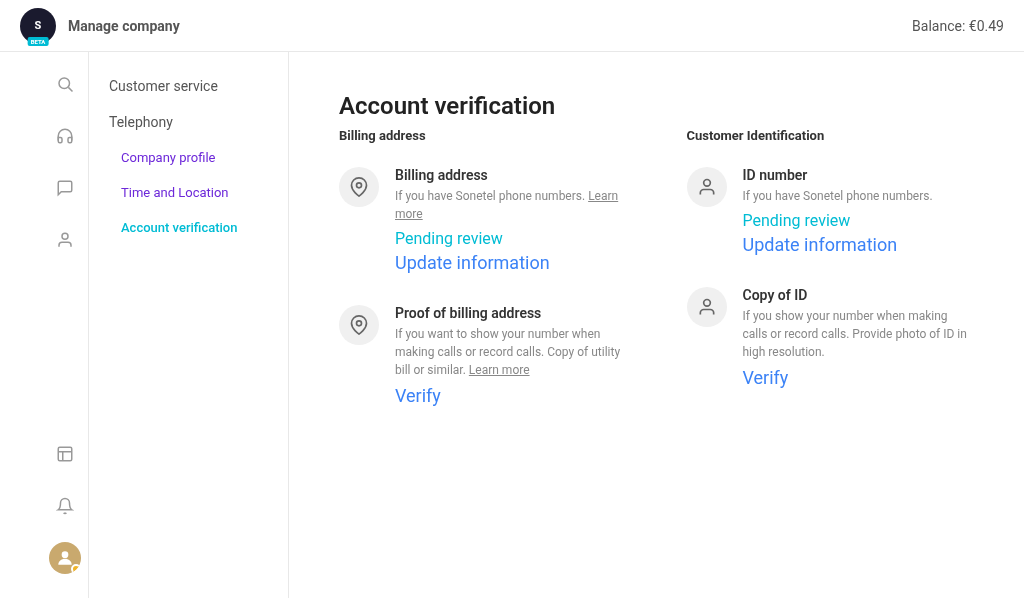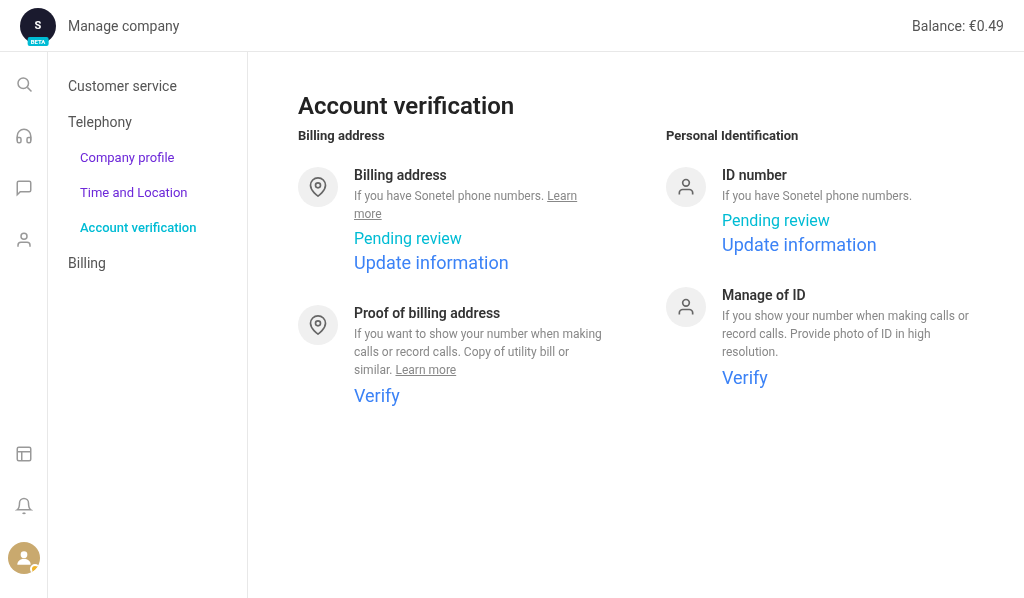--- a/index.html
+++ b/index.html
@@ -16,25 +16,25 @@
     .logo {
       width: 36px; height: 36px; border-radius: 50%; background: #1a1a2e;
       display: flex; align-items: center; justify-content: center;
       color: #fff; font-size: 11px; font-weight: bold; flex-shrink: 0;
       position: relative;
     }
     .logo-beta {
       position: absolute; bottom: -2px; left: 50%; transform: translateX(-50%);
       font-size: 6px; background: #00bcd4; color: #fff; padding: 1px 3px; border-radius: 2px;
     }
-    .topbar-title { font-size: 14px; color: #555; font-weight: 400; }
+    .topbar-title { font-size: 14px; color: #555; font-weight: 700; }
     .topbar-balance { font-size: 14px; color: #555; }
 
     
-    .layout { display: flex; height: calc(100vh - 52px); }
+    .layout { display: flex; height: calc(100vh - 52px); margin-left: 41px; }
 
     
     .icon-sidebar {
       width: 48px; background: #fff; border-right: 1px solid #e8e8e8;
       display: flex; flex-direction: column; align-items: center;
       padding: 16px 0; gap: 20px;
     }
     .icon-btn {
       width: 32px; height: 32px; display: flex; align-items: center; justify-content: center;
       color: #999; cursor: pointer; border-radius: 6px;
@@ -164,21 +164,20 @@
       </div>
     </div>
   </div>
 
   <div class="nav-sidebar">
     <div class="nav-item">Customer service</div>
     <div class="nav-item">Telephony</div>
     <div class="nav-item sub">Company profile</div>
     <div class="nav-item sub">Time and Location</div>
     <div class="nav-item sub active">Account verification</div>
-    <div class="nav-item">Billing</div>
   </div>
 
   <div class="main-content">
     <h1 class="page-title">Account verification</h1>
 
     <div class="sections-row">
 
       <div class="section">
         <div class="section-heading">Billing address</div>
 
@@ -210,21 +209,21 @@
             <div class="card-title">Proof of billing address</div>
             <div class="card-desc">
               If you want to show your number when making calls or record calls. Copy of utility bill or similar. <a href="#">Learn more</a>
             </div>
             <span class="card-action">Verify</span>
           </div>
         </div>
       </div>
 
       <div class="section">
-        <div class="section-heading">Personal Identification</div>
+        <div class="section-heading">Customer Identification</div>
 
         <div class="card">
           <div class="card-icon">
             <svg viewBox="0 0 24 24" fill="none" stroke="currentColor" stroke-width="2">
                 <path d="M20 21v-2a4 4 0 00-4-4H8a4 4 0 00-4 4v2"></path>
                 <circle cx="12" cy="7" r="4"></circle>
               </svg>
           </div>
           <div class="card-body">
             <div class="card-title">ID number</div>
@@ -237,21 +236,21 @@
         </div>
 
         <div class="card">
           <div class="card-icon">
             <svg viewBox="0 0 24 24" fill="none" stroke="currentColor" stroke-width="2">
                 <path d="M20 21v-2a4 4 0 00-4-4H8a4 4 0 00-4 4v2"></path>
                 <circle cx="12" cy="7" r="4"></circle>
               </svg>
           </div>
           <div class="card-body">
-            <div class="card-title">Manage of ID</div>
+            <div class="card-title">Copy of ID</div>
             <div class="card-desc">
               If you show your number when making calls or record calls. Provide photo of ID in high resolution.
             </div>
             <span class="card-action">Verify</span>
           </div>
         </div>
       </div>
 
     </div>
   </div>

